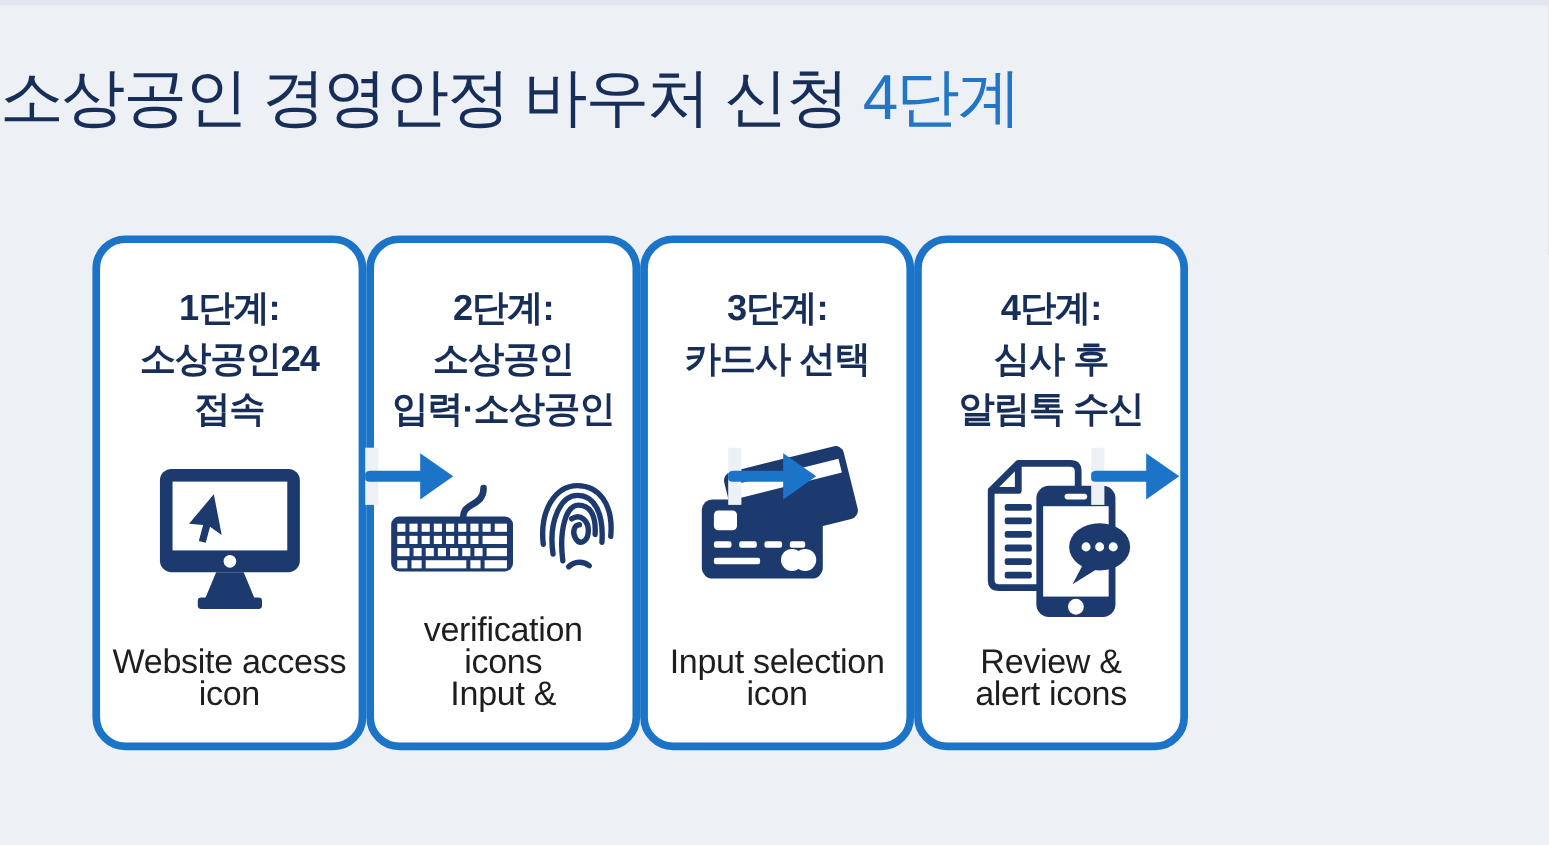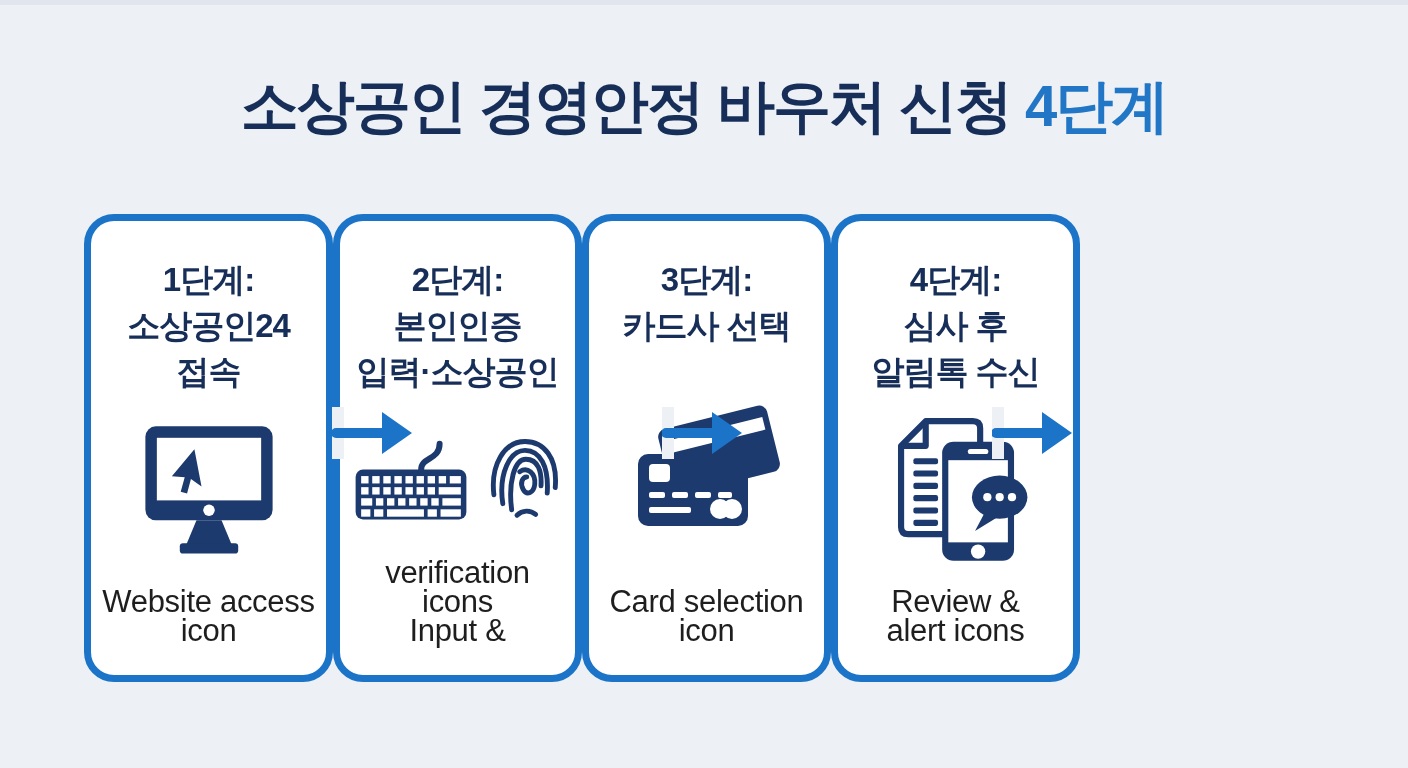--- a/index.html
+++ b/index.html
@@ -13,22 +13,22 @@
   }
   *{margin:0;padding:0;box-sizing:border-box;}
   html,body{background:#cfd6df;}
   body{font-family:"Liberation Sans","DejaVu Sans",sans-serif;}
   .stage{
     position:relative;width:1408px;height:768px;background:var(--bg);
     overflow:hidden;margin:0 auto;
   }
   .top-strip{position:absolute;top:0;left:0;width:100%;height:5px;background:#e1e6ee;}
   .main-title{
-    position:absolute;top:68px;left:0;width:100%;text-align:center;
-    font-size:58px;font-weight:700;letter-spacing:-2px;color:var(--title-navy);
+    position:absolute;top:50px;left:0;width:100%;
+    font-size:58px;font-weight:400;letter-spacing:-2px;color:var(--title-navy);
     white-space:nowrap;
   }
   .main-title .hl{color:var(--accent);padding-left:14px;}
   .cards{
     position:absolute;left:84px;top:214px;width:996px;height:468px;
     display:flex;
   }
   .card{
     flex:1;background:var(--card-bg);
     border:7px solid var(--blue);border-radius:30px;
@@ -83,21 +83,21 @@
       </div>
       <div class="caption">
         <div>Website access</div>
         <div>icon</div>
       </div>
     </div>
 
     <div class="card">
       <div class="card-title">
         <div>2단계:</div>
-        <div>본인인증</div>
+        <div>소상공인</div>
         <div>입력·소상공인</div>
       </div>
       <div class="icon-zone">
         <svg width="120" height="92" viewBox="0 0 130 96">
           <path d="M76,40 C76,26 96,30 96,12" fill="none" stroke="#1d3a6e" stroke-width="6.5" stroke-linecap="round"></path>
           <rect x="5" y="40" width="120" height="54" rx="8" fill="#1d3a6e"></rect>
           <g fill="#ffffff">
             <rect x="11" y="47" width="8" height="8"></rect>
               <rect x="23" y="47" width="8" height="8"></rect>
               <rect x="35" y="47" width="8" height="8"></rect>
@@ -166,21 +166,21 @@
               <rect x="63" y="90" width="16" height="6" rx="2"></rect>
               <rect x="86" y="90" width="14" height="6" rx="2"></rect>
               <rect x="17" y="105" width="42" height="6" rx="2"></rect>
               <circle cx="88" cy="107" r="10"></circle>
               <circle cx="100" cy="107" r="10"></circle>
             </g>
           </g>
         </svg>
       </div>
       <div class="caption">
-        <div>Card selection</div>
+        <div>Input selection</div>
         <div>icon</div>
       </div>
     </div>
 
     <div class="card">
       <div class="card-title">
         <div>4단계:</div>
         <div>심사 후</div>
         <div>알림톡 수신</div>
       </div>

